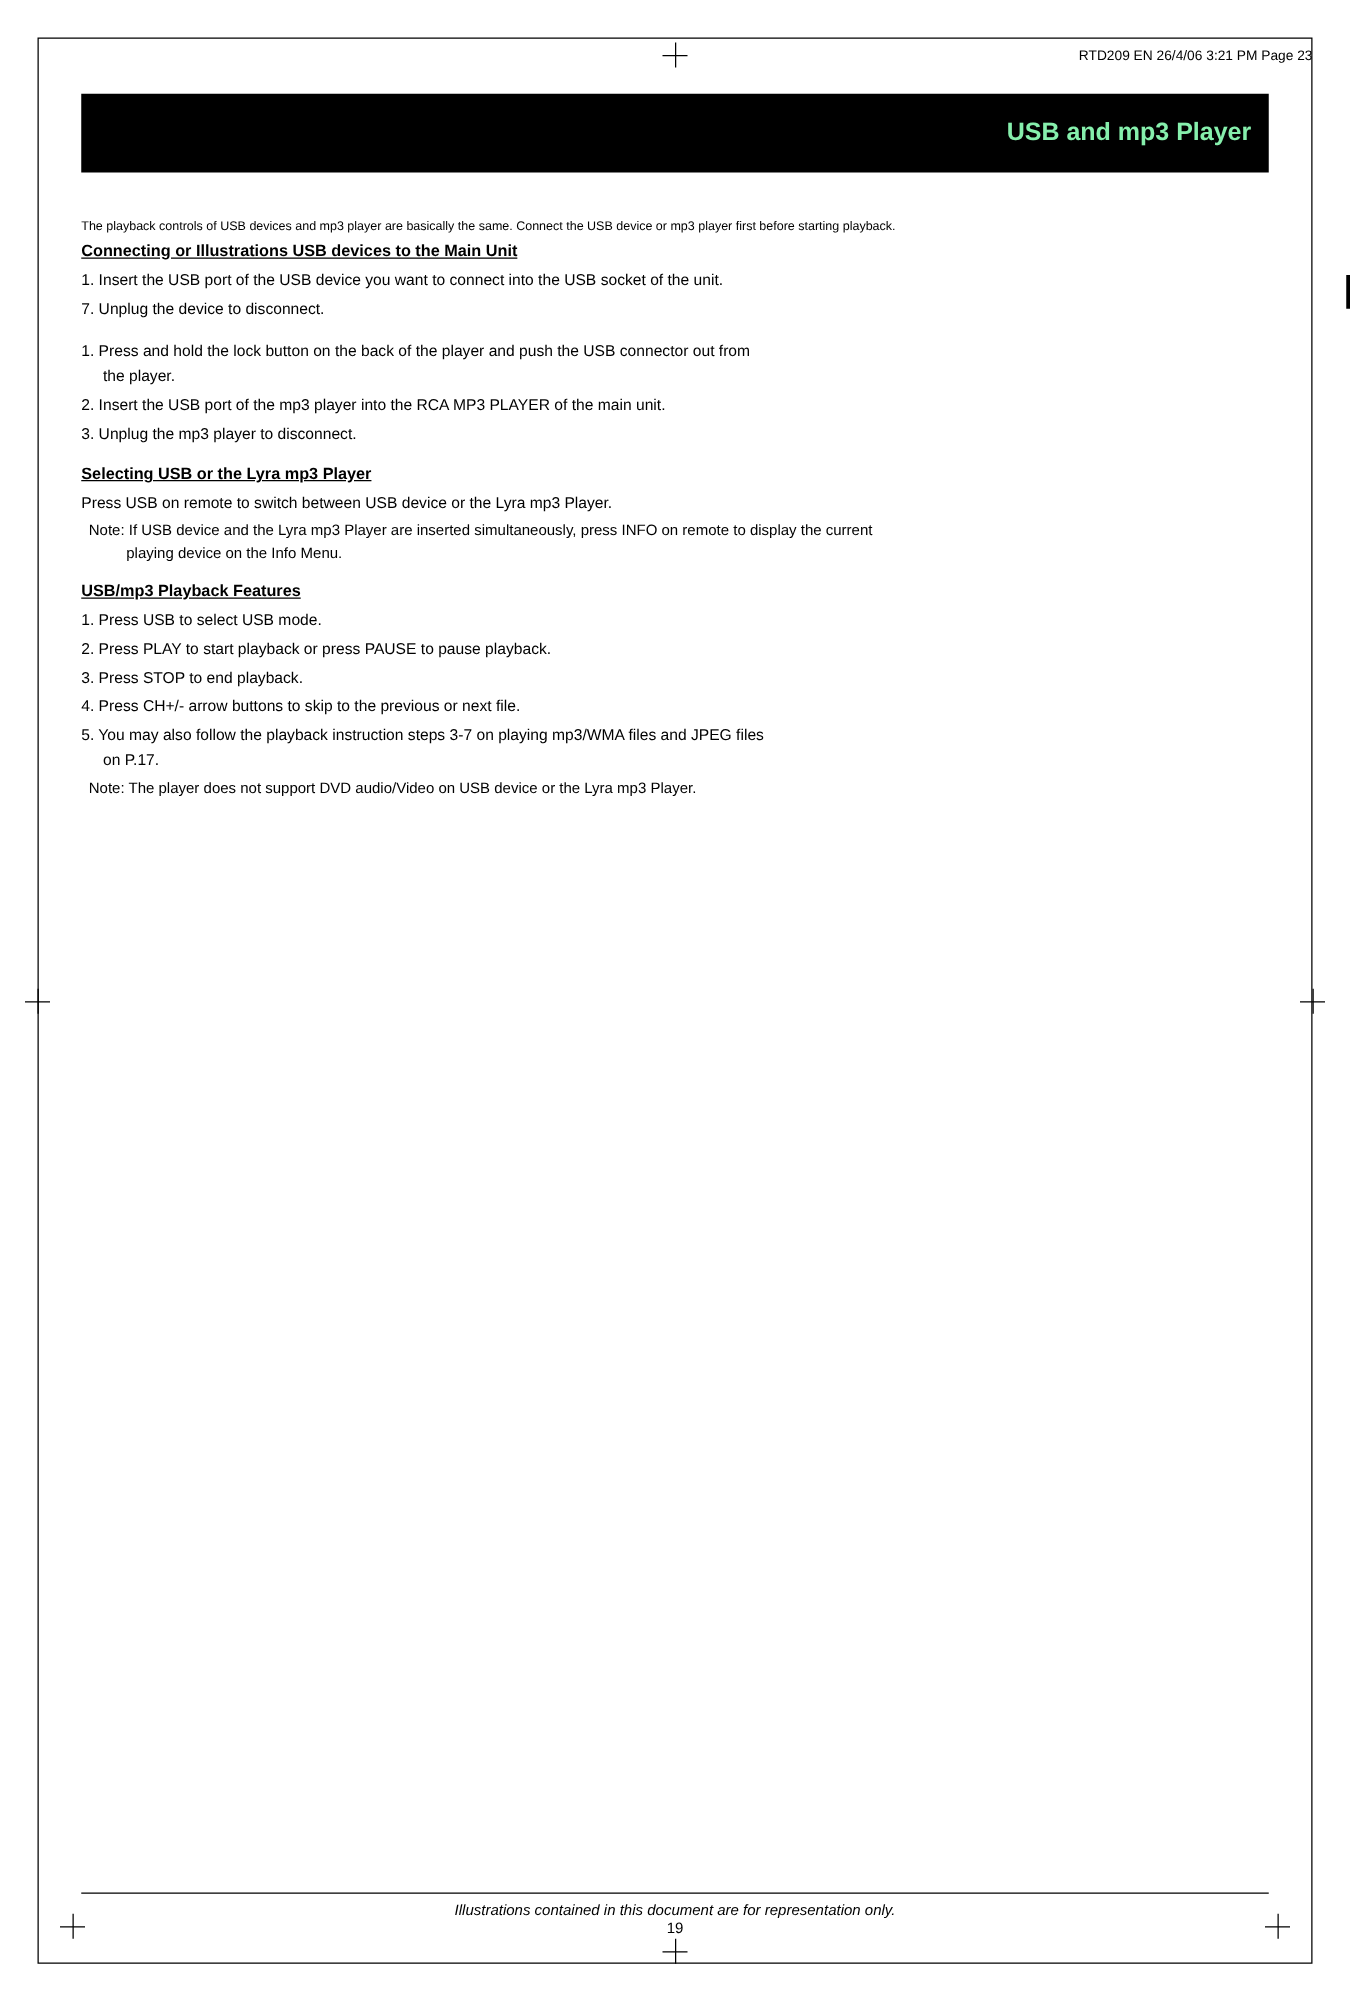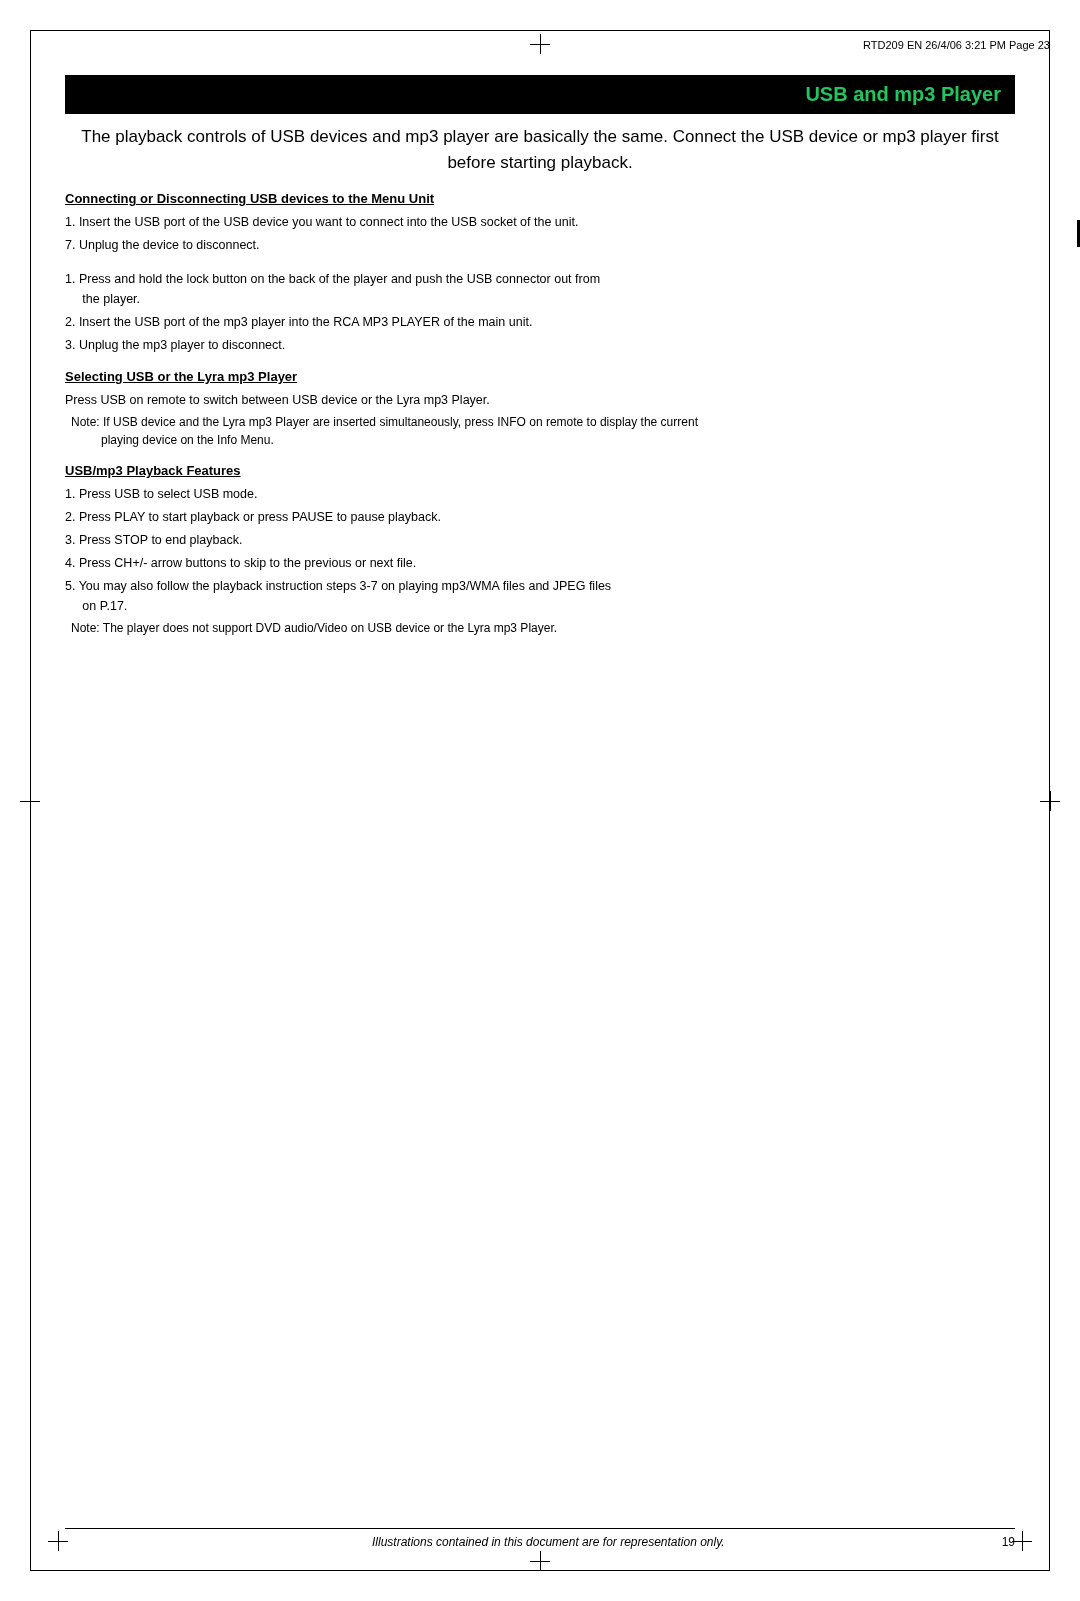--- a/index.html
+++ b/index.html
@@ -116,33 +116,32 @@
     .content-area {
       position: absolute;
       top: 75px;
       left: 65px;
       right: 65px;
       bottom: 75px;
     }
 
     .page-title-bar {
       background: #000000;
-      color: #22c55e;
+      color: #86efac;
       text-align: right;
-      padding: 8px 14px;
+      padding: 20px 14px;
       font-size: 20px;
       font-weight: bold;
-      margin-bottom: 10px;
+      margin-bottom: 36px;
     }
 
     .intro-text {
-      font-size: 17px;
+      font-size: 10px;
       line-height: 1.5;
-      margin-bottom: 16px;
-      text-align: center;
+      margin-bottom: 4px;
     }
 
     .section-heading {
       font-size: 13px;
       font-weight: bold;
       text-decoration: underline;
       margin-bottom: 6px;
       margin-top: 4px;
     }
 
@@ -180,20 +179,21 @@
     .footer-line {
       position: absolute;
       bottom: 52px;
       left: 65px;
       right: 65px;
       border-top: 1px solid #000;
       padding-top: 6px;
       display: flex;
       justify-content: space-between;
       align-items: center;
+      flex-direction: column;
     }
 
     .footer-text {
       font-style: italic;
       font-size: 12px;
       flex: 1;
       text-align: center;
     }
 
     .footer-page-num {
@@ -228,21 +228,21 @@
 
 <div class="content-area">
 
   <div class="page-title-bar">
     <span>USB and mp3 Player</span>
   </div>
 
   <div class="intro-text">The playback controls of USB devices and mp3 player are basically the same. Connect the USB device or mp3 player first before starting playback.</div>
 
   <div>
-    <div class="section-heading">Connecting or Disconnecting USB devices to the Menu Unit</div>
+    <div class="section-heading">Connecting or Illustrations USB devices to the Main Unit</div>
     <div class="section-content">
       <p>1.  Insert the USB port of the USB device you want to connect into the USB socket of the unit.</p>
       <p>7.  Unplug the device to disconnect.</p>
     </div>
   </div>
 
   <div>
     <div class="section-content">
       <p>1.  Press and hold the lock button on the back of the player and push the USB connector out from<br>&nbsp;&nbsp;&nbsp;&nbsp;&nbsp;the player.</p>
       <p>2.  Insert the USB port of the mp3 player into the <span class="bold-text">RCA MP3 PLAYER</span> of the main unit.</p>

